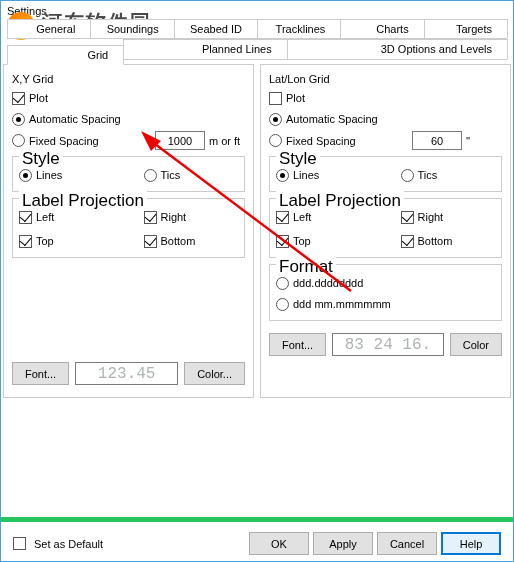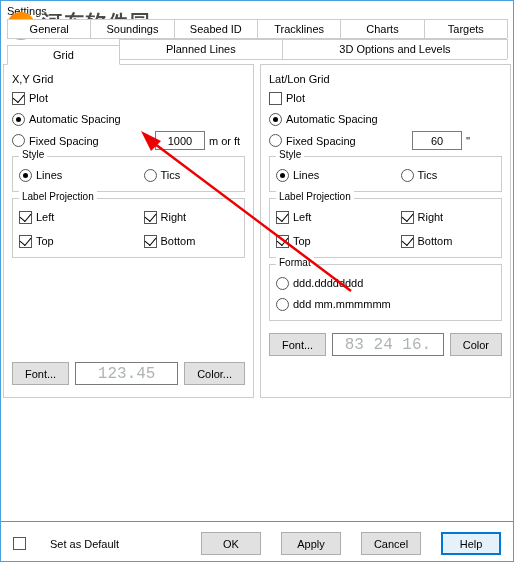--- a/index.html
+++ b/index.html
@@ -4,40 +4,40 @@
 <style>
 *{box-sizing:border-box;margin:0;padding:0;font-family:"Segoe UI",Tahoma,sans-serif;font-size:11px}
 body{background:#fff;width:514px;height:562px;border:1px solid #4aa0dd;position:relative;overflow:hidden}
 .title-area{padding:4px 6px 2px;font-size:11px;color:#000}
 .watermark{position:absolute;top:8px;left:6px;z-index:1;pointer-events:none}
 .wm-logo{display:inline-block;width:28px;height:28px;border-radius:50%;background:linear-gradient(135deg,#ff7a00,#ffb400);vertical-align:middle;margin-right:4px}
 .wm-text{font-size:20px;font-weight:700;color:#4a4a4a;letter-spacing:2px;text-shadow:0 0 2px #fff}
 .wm-url{position:absolute;top:40px;left:36px;font-size:15px;font-weight:700;color:#2fae4f;letter-spacing:1px;text-shadow:0 0 2px #fff}
 .tabs{margin:0 6px;position:relative;z-index:2}
 .tab-row{display:flex;border-bottom:1px solid #ccc}
-.tab{flex:1;text-align:center;padding:3px 9px;border:1px solid #ccc;border-bottom:none;background:#fff;margin-right:-1px;cursor:pointer;white-space:nowrap}
+.tab{flex:1;text-align:right;padding:3px 15px;border:1px solid #ccc;border-bottom:none;background:#fff;margin-right:-1px;cursor:pointer;white-space:nowrap}
 .tab.active{background:#fff;border-bottom:1px solid #fff;position:relative;top:6px}
 .content{display:flex;padding:4px 2px;gap:6px}
 .panel{flex:1;border:1px solid #ccc;padding:8px 8px 12px;position:relative}
 .panel-title{margin-bottom:4px}
 .row{display:flex;align-items:center;margin:3px 0;min-height:18px}
 .chk,.rdo{width:13px;height:13px;margin-right:4px;display:inline-block;border:1px solid #555;background:#fff;position:relative;flex-shrink:0}
 .rdo{border-radius:50%}
 .rdo.sel::after{content:"";position:absolute;width:5px;height:5px;background:#000;border-radius:50%;top:3px;left:3px}
 .chk.sel::after{content:"";position:absolute;left:2px;top:-1px;width:6px;height:9px;border-right:1.5px solid #000;border-bottom:1.5px solid #000;transform:rotate(40deg)}
 .txt-in{width:50px;height:19px;border:1px solid #7a7a7a;background:#fff;padding:0 3px;text-align:center;margin-left:auto}
 .unit{margin-left:4px;width:36px}
 .group{border:1px solid #ccc;margin-top:6px;padding:6px 6px 4px;position:relative}
-.group-title{position:absolute;top:-8px;left:6px;background:#fff;padding:0 3px;font-size:10px}
+.group-title{position:absolute;top:-8px;left:6px;background:#fff;padding:0 3px;font-size:17px}
 .inline-pair{display:flex;gap:30px}
 .inline-pair .row{flex:1}
 .btn-row{display:flex;gap:6px;margin-top:12px;align-items:center}
 .btn{height:23px;border:1px solid #adadad;background:#e1e1e1;padding:0 12px;cursor:pointer}
 .preview{flex:1;height:23px;border:1px solid #7a7a7a;background:#fff;color:#aeb5b1;font-size:16px;display:flex;align-items:center;justify-content:center;font-family:Liberation Mono, monospace}
-.dialog-btns{position:absolute;bottom:6px;left:0;right:0;border-top:1px solid #22c55e;padding:10px 12px 0;display:flex;align-items:center;gap:20px}
+.dialog-btns{position:absolute;bottom:6px;left:0;right:0;border-top:5px solid #22c55e;padding:10px 12px 0;display:flex;align-items:center;gap:4px}
 .dialog-btns .spacer{flex:1}
 .dbtn{width:60px;height:23px;border:1px solid #adadad;background:#e1e1e1;cursor:pointer;text-align:center}
 .dbtn.hl{border:2px solid #0078d7;background:#e5f1fb}
 .arrow-svg{position:absolute;top:110px;left:120px;z-index:3;pointer-events:none}
 </style>
 </head>
 <body>
 
 <div class="title-area">Settings</div>
 

